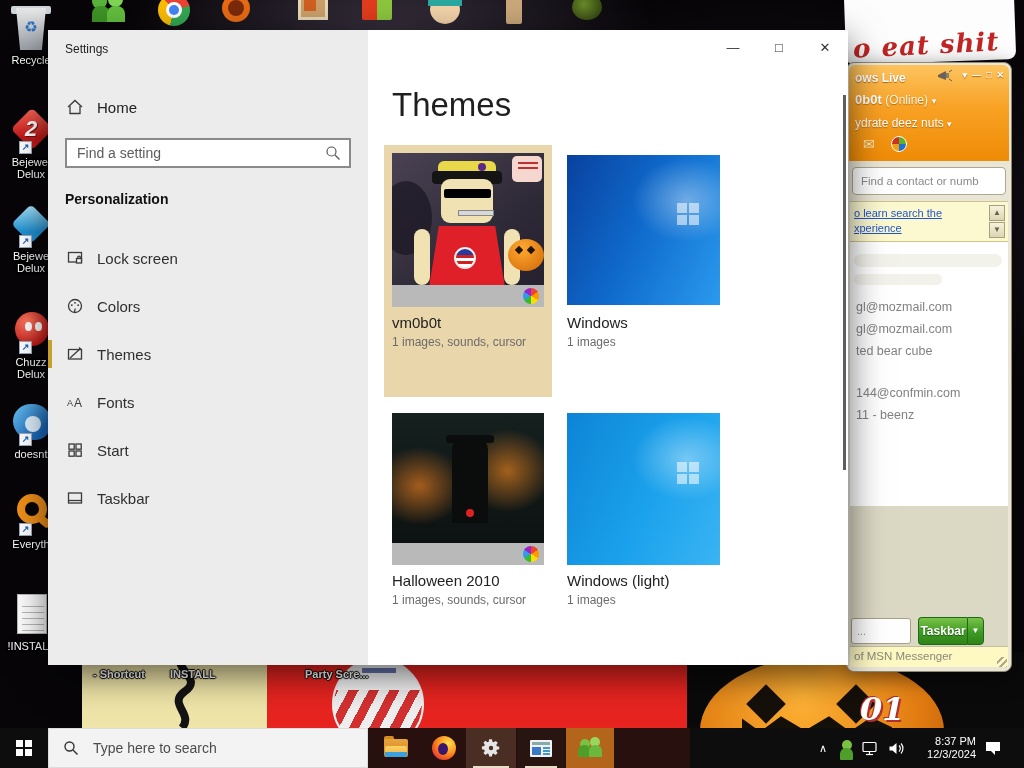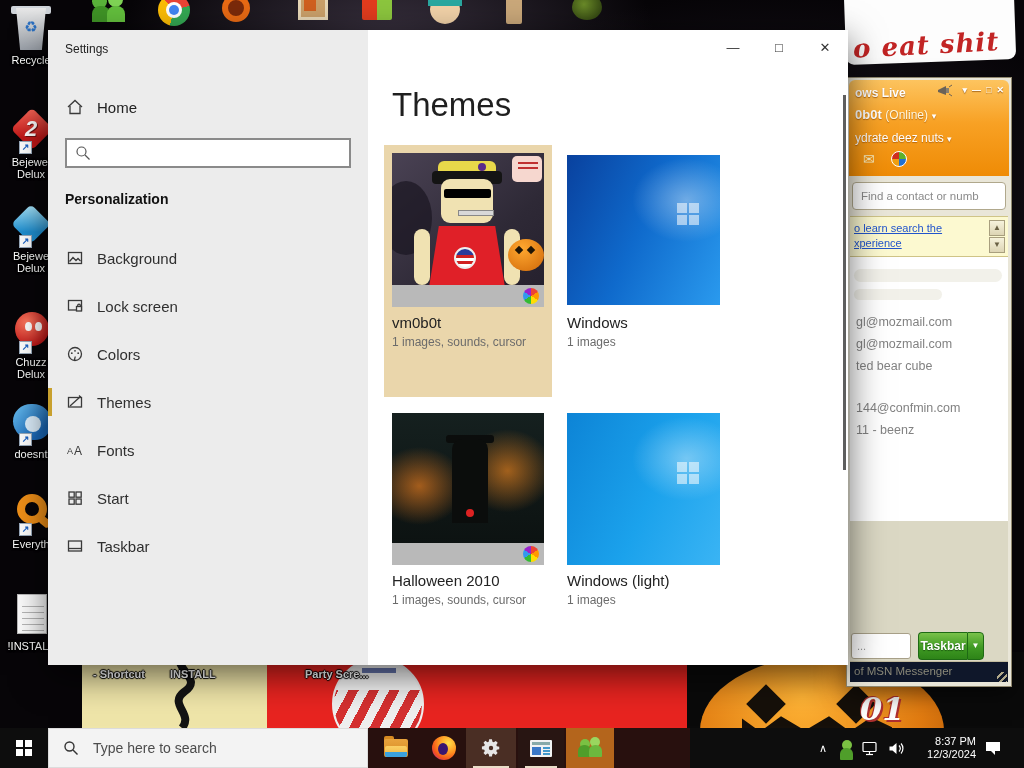--- a/index.html
+++ b/index.html
@@ -146,22 +146,22 @@
       radial-gradient(70px 60px at 18% 48%, rgba(200,110,30,.8) 0%, rgba(10,14,14,0) 65%),
       radial-gradient(70px 64px at 76% 38%, rgba(210,120,30,.75) 0%, rgba(10,14,14,0) 65%),
       linear-gradient(#15201f,#0b100f)}
   .t3 .fig{position:absolute;left:60px;top:26px;width:36px;height:84px;background:#0b0d0c;border-radius:10px 10px 0 0}
   .t3 .hat{position:absolute;left:54px;top:22px;width:48px;height:8px;background:#0b0d0c;border-radius:3px}
   .t3 .rdot{position:absolute;left:74px;top:96px;width:8px;height:8px;border-radius:50%;background:#d22}
 
   .s-scroll{position:absolute;left:795px;top:65px;width:3px;height:375px;background:#5e5e5e}
 
   
-  .msn{left:846px;top:77px;width:166px;height:610px;background:#e9e6d8;border:1px solid #90886f;
-    border-radius:0;box-sizing:border-box;z-index:20;box-shadow:0 6px 22px rgba(0,0,0,.55)}
+  .msn{left:846px;top:62px;width:166px;height:610px;background:#e9e6d8;border:1px solid #90886f;
+    border-radius:8px;box-sizing:border-box;z-index:20;box-shadow:0 6px 22px rgba(0,0,0,.55)}
   .m-head{position:absolute;left:2px;top:2px;width:160px;height:96px;border-radius:6px 6px 0 0;
     background:linear-gradient(#fdc45f 0%,#f8a124 45%,#ef8b05 100%)}
   .m-title{position:absolute;left:6px;top:6px;font-size:12px;font-weight:bold;color:#fff;text-shadow:0 1px 1px rgba(140,70,0,.7)}
   .m-mega{position:absolute;left:88px;top:4px}
   .m-btns{position:absolute;right:5px;top:5px;display:flex;gap:5px}
   .m-btn{font-size:9px;font-weight:bold;color:#fff;text-shadow:0 1px 1px rgba(120,60,0,.7)}
   .m-user{position:absolute;left:6px;top:27px;font-size:13px;color:#fff;text-shadow:0 1px 1px rgba(140,70,0,.6)}
   .m-user b{font-weight:bold}
   .m-pres{font-size:12px;color:#fff6dd}
   .m-car{font-size:9px;color:#fff}
@@ -185,21 +185,21 @@
   .m-contact{position:absolute;left:6px;font-size:12.5px;color:#828282;white-space:nowrap}
   .m-bottom{position:absolute;left:3px;top:443px;width:158px;height:140px;background:#dbd8c4}
   .m-input{position:absolute;left:1px;top:112px;width:60px;height:26px;background:#fff;border:1px solid #a8a088;
     border-radius:3px;box-sizing:border-box;font-size:11px;color:#999;font-family:inherit;padding:0 5px;outline:0}
   .m-go{position:absolute;left:68px;top:111px;width:49px;height:28px;border:1px solid #1e6a14;border-right:0;
     border-radius:4px 0 0 4px;box-sizing:border-box;background:linear-gradient(#79c24a 0%,#3f9a23 55%,#2e8418 100%);
     color:#fff;font-size:12px;font-weight:bold;text-align:center;line-height:26px;text-shadow:0 1px 1px #1c5a10}
   .m-goarr{position:absolute;left:117px;top:111px;width:17px;height:28px;border:1px solid #1e6a14;
     border-radius:0 4px 4px 0;box-sizing:border-box;background:linear-gradient(#79c24a 0%,#3f9a23 55%,#2e8418 100%);
     color:#fff;font-size:8px;text-align:center;line-height:26px}
-  .m-foot{position:absolute;left:3px;top:583px;width:158px;height:21px;background:#0f172a;border-top:1px solid #c4bda0;
+  .m-foot{position:absolute;left:3px;top:583px;width:158px;height:21px;background:#fef9c3;border-top:1px solid #c4bda0;
     box-sizing:border-box;font-size:11.5px;color:#8a8878;padding:3px 0 0 4px;white-space:nowrap;overflow:hidden}
   .m-grip{position:absolute;right:4px;bottom:4px;width:10px;height:10px;
     background:repeating-linear-gradient(135deg,rgba(0,0,0,0) 0 3px,#b0a88a 3px 5px)}
 
   
   .taskbar{left:0;top:728px;width:1024px;height:40px;background:#0d0d0d;z-index:50}
   .tb-tint{position:absolute;left:265px;top:0;width:425px;height:40px;background:rgba(150,30,18,.20)}
   .tb-start{position:absolute;left:0;top:0;width:48px;height:40px;display:flex;align-items:center;justify-content:center}
   .winlogo{width:16px;height:16px;display:grid;grid-template-columns:7px 7px;grid-template-rows:7px 7px;gap:2px}
   .winlogo i{background:#fff;display:block}
@@ -424,38 +424,30 @@
       <span class="sicon">
         <svg width="18" height="18" viewBox="0 0 18 18" fill="none" stroke="#3a3a3a" stroke-width="1.3">
           <path d="M2 9 L9 2.5 L16 9"></path>
             <path d="M4 8 v7.5 h10 v-7.5"></path>
           </svg>
       </span>
       <span>Home</span>
     </div>
 
     <div class="s-search">
+      <input type="text" placeholder="Find a setting" style="">
       <svg width="16" height="16" viewBox="0 0 16 16" fill="none" stroke="#555" stroke-width="1.2">
         <circle cx="6.5" cy="6.5" r="4.5"></circle>
           <line x1="10" y1="10" x2="14.5" y2="14.5"></line>
         </svg>
     </div>
 
     <div class="s-section">Personalization</div>
 
     <div class="s-nav">
-      <div class="s-item">
-        <span class="sicon">
-          <svg width="18" height="18" viewBox="0 0 18 18" fill="none" stroke="#3a3a3a" stroke-width="1.3">
-            <rect x="2.5" y="3.5" width="13" height="11"></rect>
-              <path d="M3.5 12.5 l3.5-4 3 3 2-2 2.5 2.5"></path>
-            </svg>
-        </span>
-        <span>Background</span>
-      </div>
       <div class="s-item">
         <span class="sicon">
           <svg width="18" height="18" viewBox="0 0 18 18" fill="none" stroke="#3a3a3a" stroke-width="1.3">
             <rect x="2.5" y="3.5" width="13" height="9.5"></rect>
             <rect x="10.5" y="9.5" width="5" height="4.5" fill="#ececec"></rect>
             <path d="M11.7 9.5 v-1 a1.3 1.3 0 0 1 2.6 0 v1"></path>
             </svg>
         </span>
         <span>Lock screen</span>
       </div>

